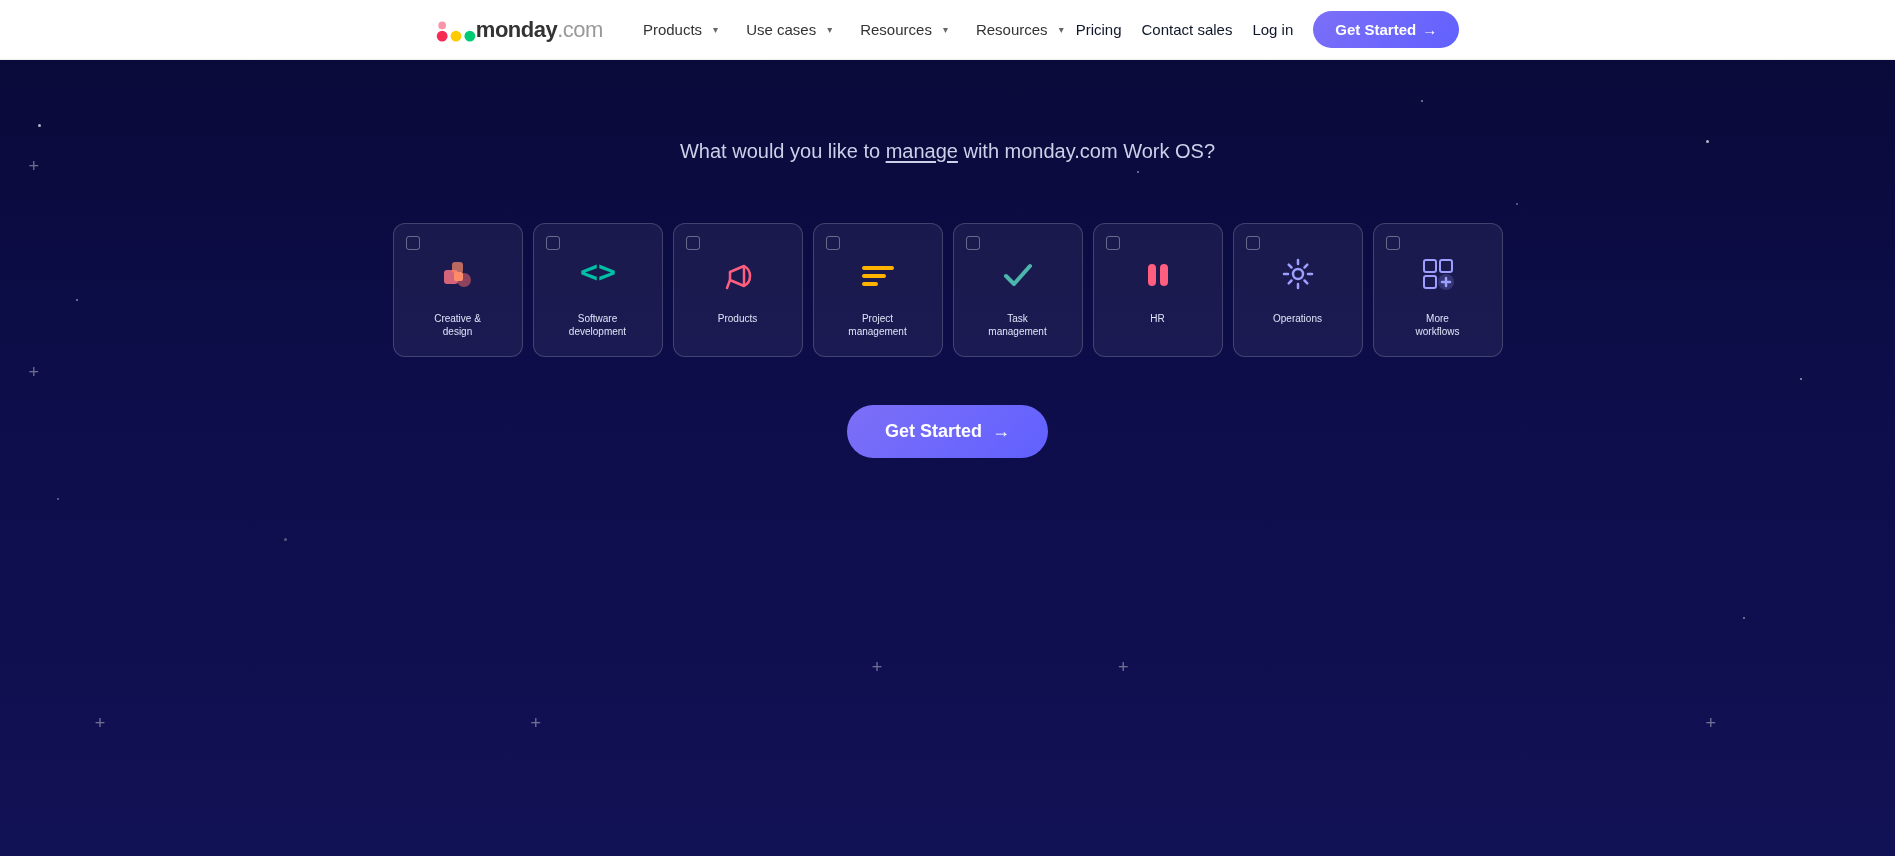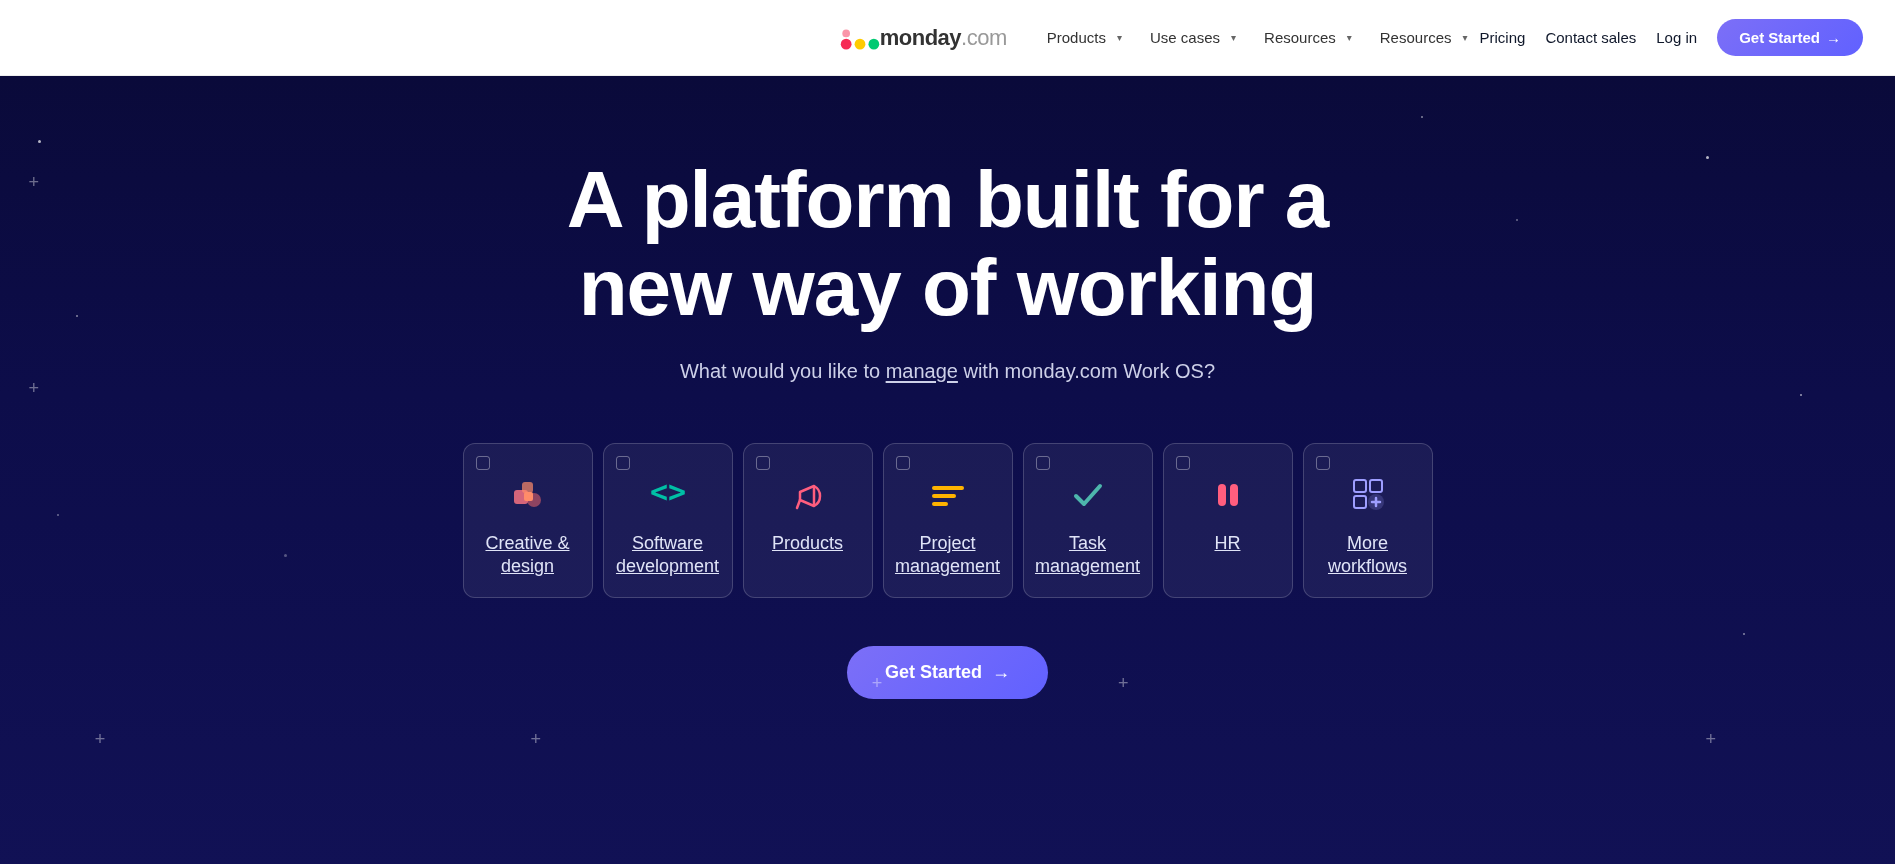--- a/index.html
+++ b/index.html
@@ -2,23 +2,23 @@
 <html><head>
   <meta charset="utf-8">
   <style>
     * { margin: 0; padding: 0; box-sizing: border-box; }
     body { font-family: 'Segoe UI', Arial, sans-serif; background: #fff; overflow-x: hidden; }
 
     
     .navbar {
       display: flex;
       align-items: center;
-      justify-content: flex-end;
+      justify-content: center;
       padding: 0 32px;
-      height: 76px;
+      height: 60px;
       background: #fff;
       border-bottom: 1px solid #eee;
       position: relative;
       z-index: 10;
     }
     .navbar-left {
       display: flex;
       align-items: center;
       gap: 28px;
     }
@@ -173,26 +173,25 @@
     .card-icon {
       width: 48px;
       height: 48px;
       display: flex;
       align-items: center;
       justify-content: center;
       margin-top: 8px;
       margin-bottom: 14px;
     }
     .card-label {
-      font-size: 18px;
+      font-size: 10px;
       color: #e0e4f7;
       text-align: center;
       font-weight: 500;
       line-height: 1.3;
-      text-decoration: underline;
     }
 
     
     .hero-cta {
       margin-top: 48px;
     }
     .btn-hero-started {
       background: linear-gradient(135deg, #7c6ff7, #6161FF);
       color: #fff;
       border: none;
@@ -281,21 +280,20 @@
   </div>
 
   <span class="plus" style="top:12%;left:1.5%;">+</span>
   <span class="plus" style="top:38%;left:1.5%;">+</span>
   <span class="plus" style="top:82%;left:5%;">+</span>
   <span class="plus" style="top:82%;left:28%;">+</span>
   <span class="plus" style="top:75%;left:46%;">+</span>
   <span class="plus" style="top:75%;left:59%;">+</span>
   <span class="plus" style="top:82%;left:90%;">+</span>
 
-  <h1 class="hero-title">A platform built for a new way of working</h1>
 
   <p class="hero-subtitle">
     What would you like to <span class="underline">manage</span> with monday.com Work OS?
   </p>
 
   <div class="workflow-cards">
 
     <div class="workflow-card">
       <div class="card-checkbox"></div>
       <div class="card-icon">
@@ -360,20 +358,31 @@
       <div class="card-icon">
         <svg width="44" height="44" viewBox="0 0 44 44" fill="none">
 
           <rect x="12" y="12" width="8" height="22" rx="4" fill="#FF5E7E"></rect>
           <rect x="24" y="12" width="8" height="22" rx="4" fill="#FF5E7E"></rect>
         </svg>
       </div>
       <div class="card-label">HR</div>
     </div>
 
+    <div class="workflow-card">
+      <div class="card-checkbox"></div>
+      <div class="card-icon">
+        <svg width="44" height="44" viewBox="0 0 44 44" fill="none">
+
+          <circle cx="22" cy="22" r="5" fill="none" stroke="#9E9EFF" stroke-width="2.5"></circle>
+          <path d="M22 8 L22 12 M22 32 L22 36 M8 22 L12 22 M32 22 L36 22 M12.7 12.7 L15.5 15.5 M28.5 28.5 L31.3 31.3 M31.3 12.7 L28.5 15.5 M15.5 28.5 L12.7 31.3" stroke="#9E9EFF" stroke-width="2.5" stroke-linecap="round"></path>
+        </svg>
+      </div>
+      <div class="card-label">Operations</div>
+    </div>
 
     <div class="workflow-card">
       <div class="card-checkbox"></div>
       <div class="card-icon">
         <svg width="44" height="44" viewBox="0 0 44 44" fill="none">
 
           <rect x="8" y="8" width="12" height="12" rx="2" fill="none" stroke="#9E9EFF" stroke-width="2"></rect>
           <rect x="24" y="8" width="12" height="12" rx="2" fill="none" stroke="#9E9EFF" stroke-width="2"></rect>
           <rect x="8" y="24" width="12" height="12" rx="2" fill="none" stroke="#9E9EFF" stroke-width="2"></rect>
 

